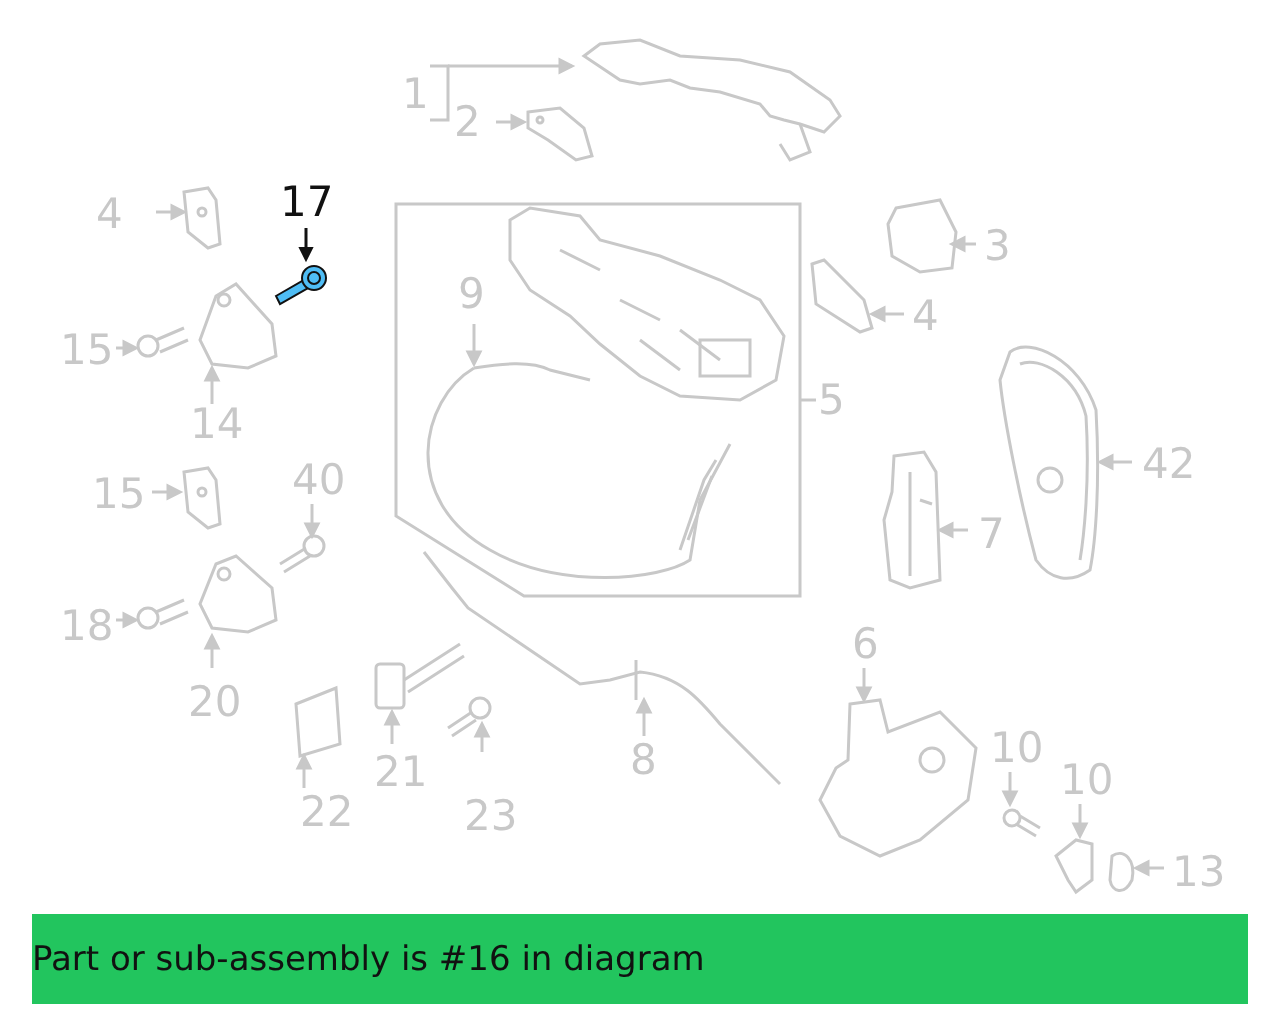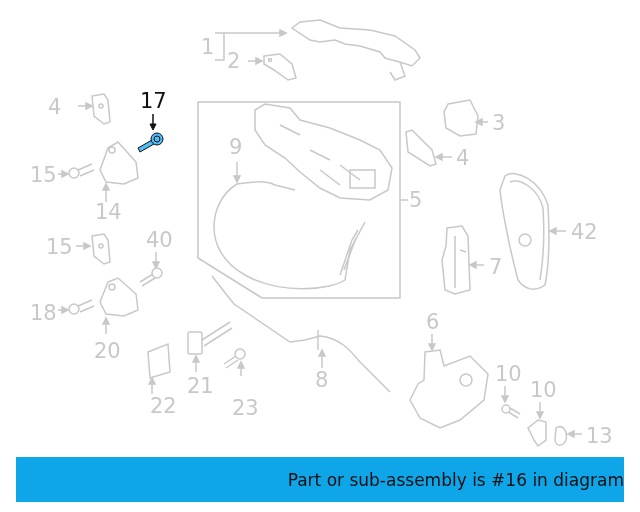--- a/index.html
+++ b/index.html
@@ -1,21 +1,21 @@
 <!DOCTYPE html>
 <html><head>
 <meta charset="utf-8">
 <style>
   html, body { margin:0; padding:0; background:#ffffff; }
   body { width:640px; height:512px; position:relative; overflow:hidden; font-family:"DejaVu Sans", sans-serif; }
   #diagram { position:absolute; left:0; top:0; width:640px; height:512px; }
   .lbl { position:absolute; font-size:21px; color:#c8c8c8; line-height:1; white-space:nowrap; }
   .lbl.hl { color:#111111; }
-  #banner { position:absolute; left:16px; top:457px; width:608px; height:45px; background:#0ea5e9;
-            display:flex; flex-direction:column; align-items:flex-end; justify-content:center; }
+  #banner { position:absolute; left:16px; top:457px; width:608px; height:45px; background:#22c55e;
+            display:flex; flex-direction:column; align-items:flex-start; justify-content:center; }
   #banner span { font-size:17px; color:#111; line-height:20px; }
 </style>
 </head>
 <body>
 
 <div id="diagram">
   <svg width="640" height="512" viewBox="0 0 640 512" style="position:absolute;left:0;top:0" fill="none" stroke="#c8c8c8" stroke-width="1.5">
 
     <g>
       <path d="M215 33 H224 V60 H215"></path>

